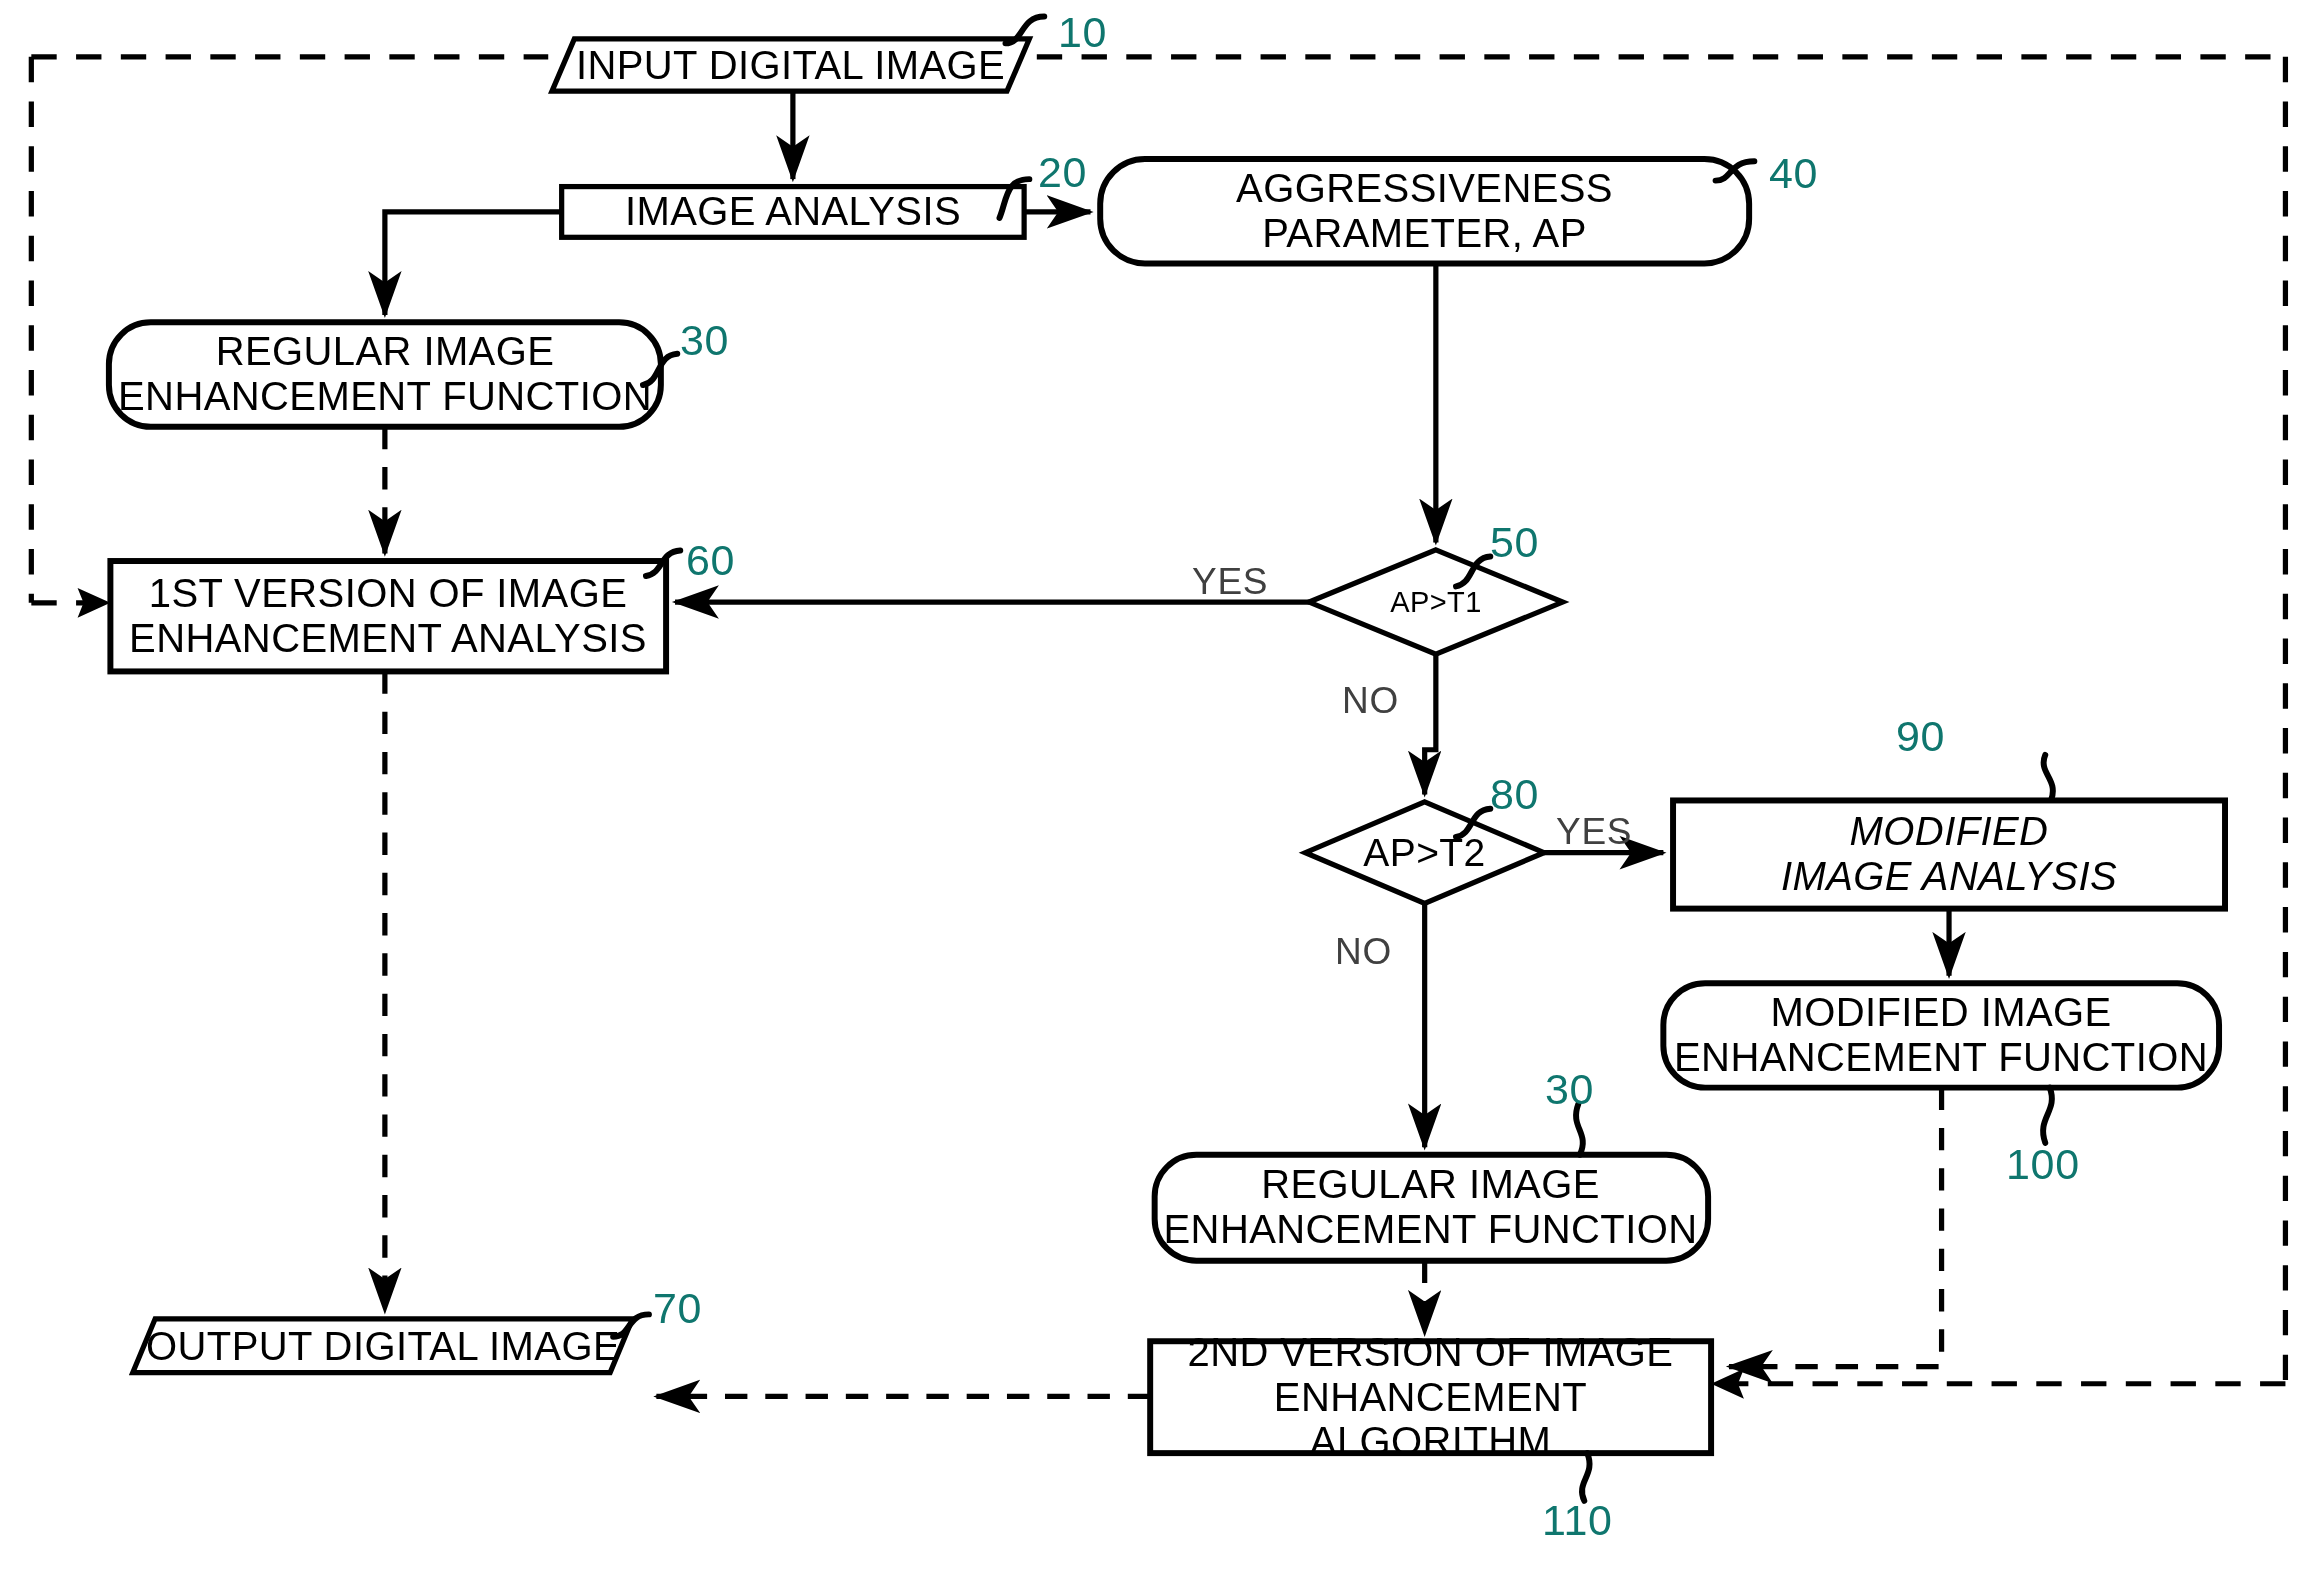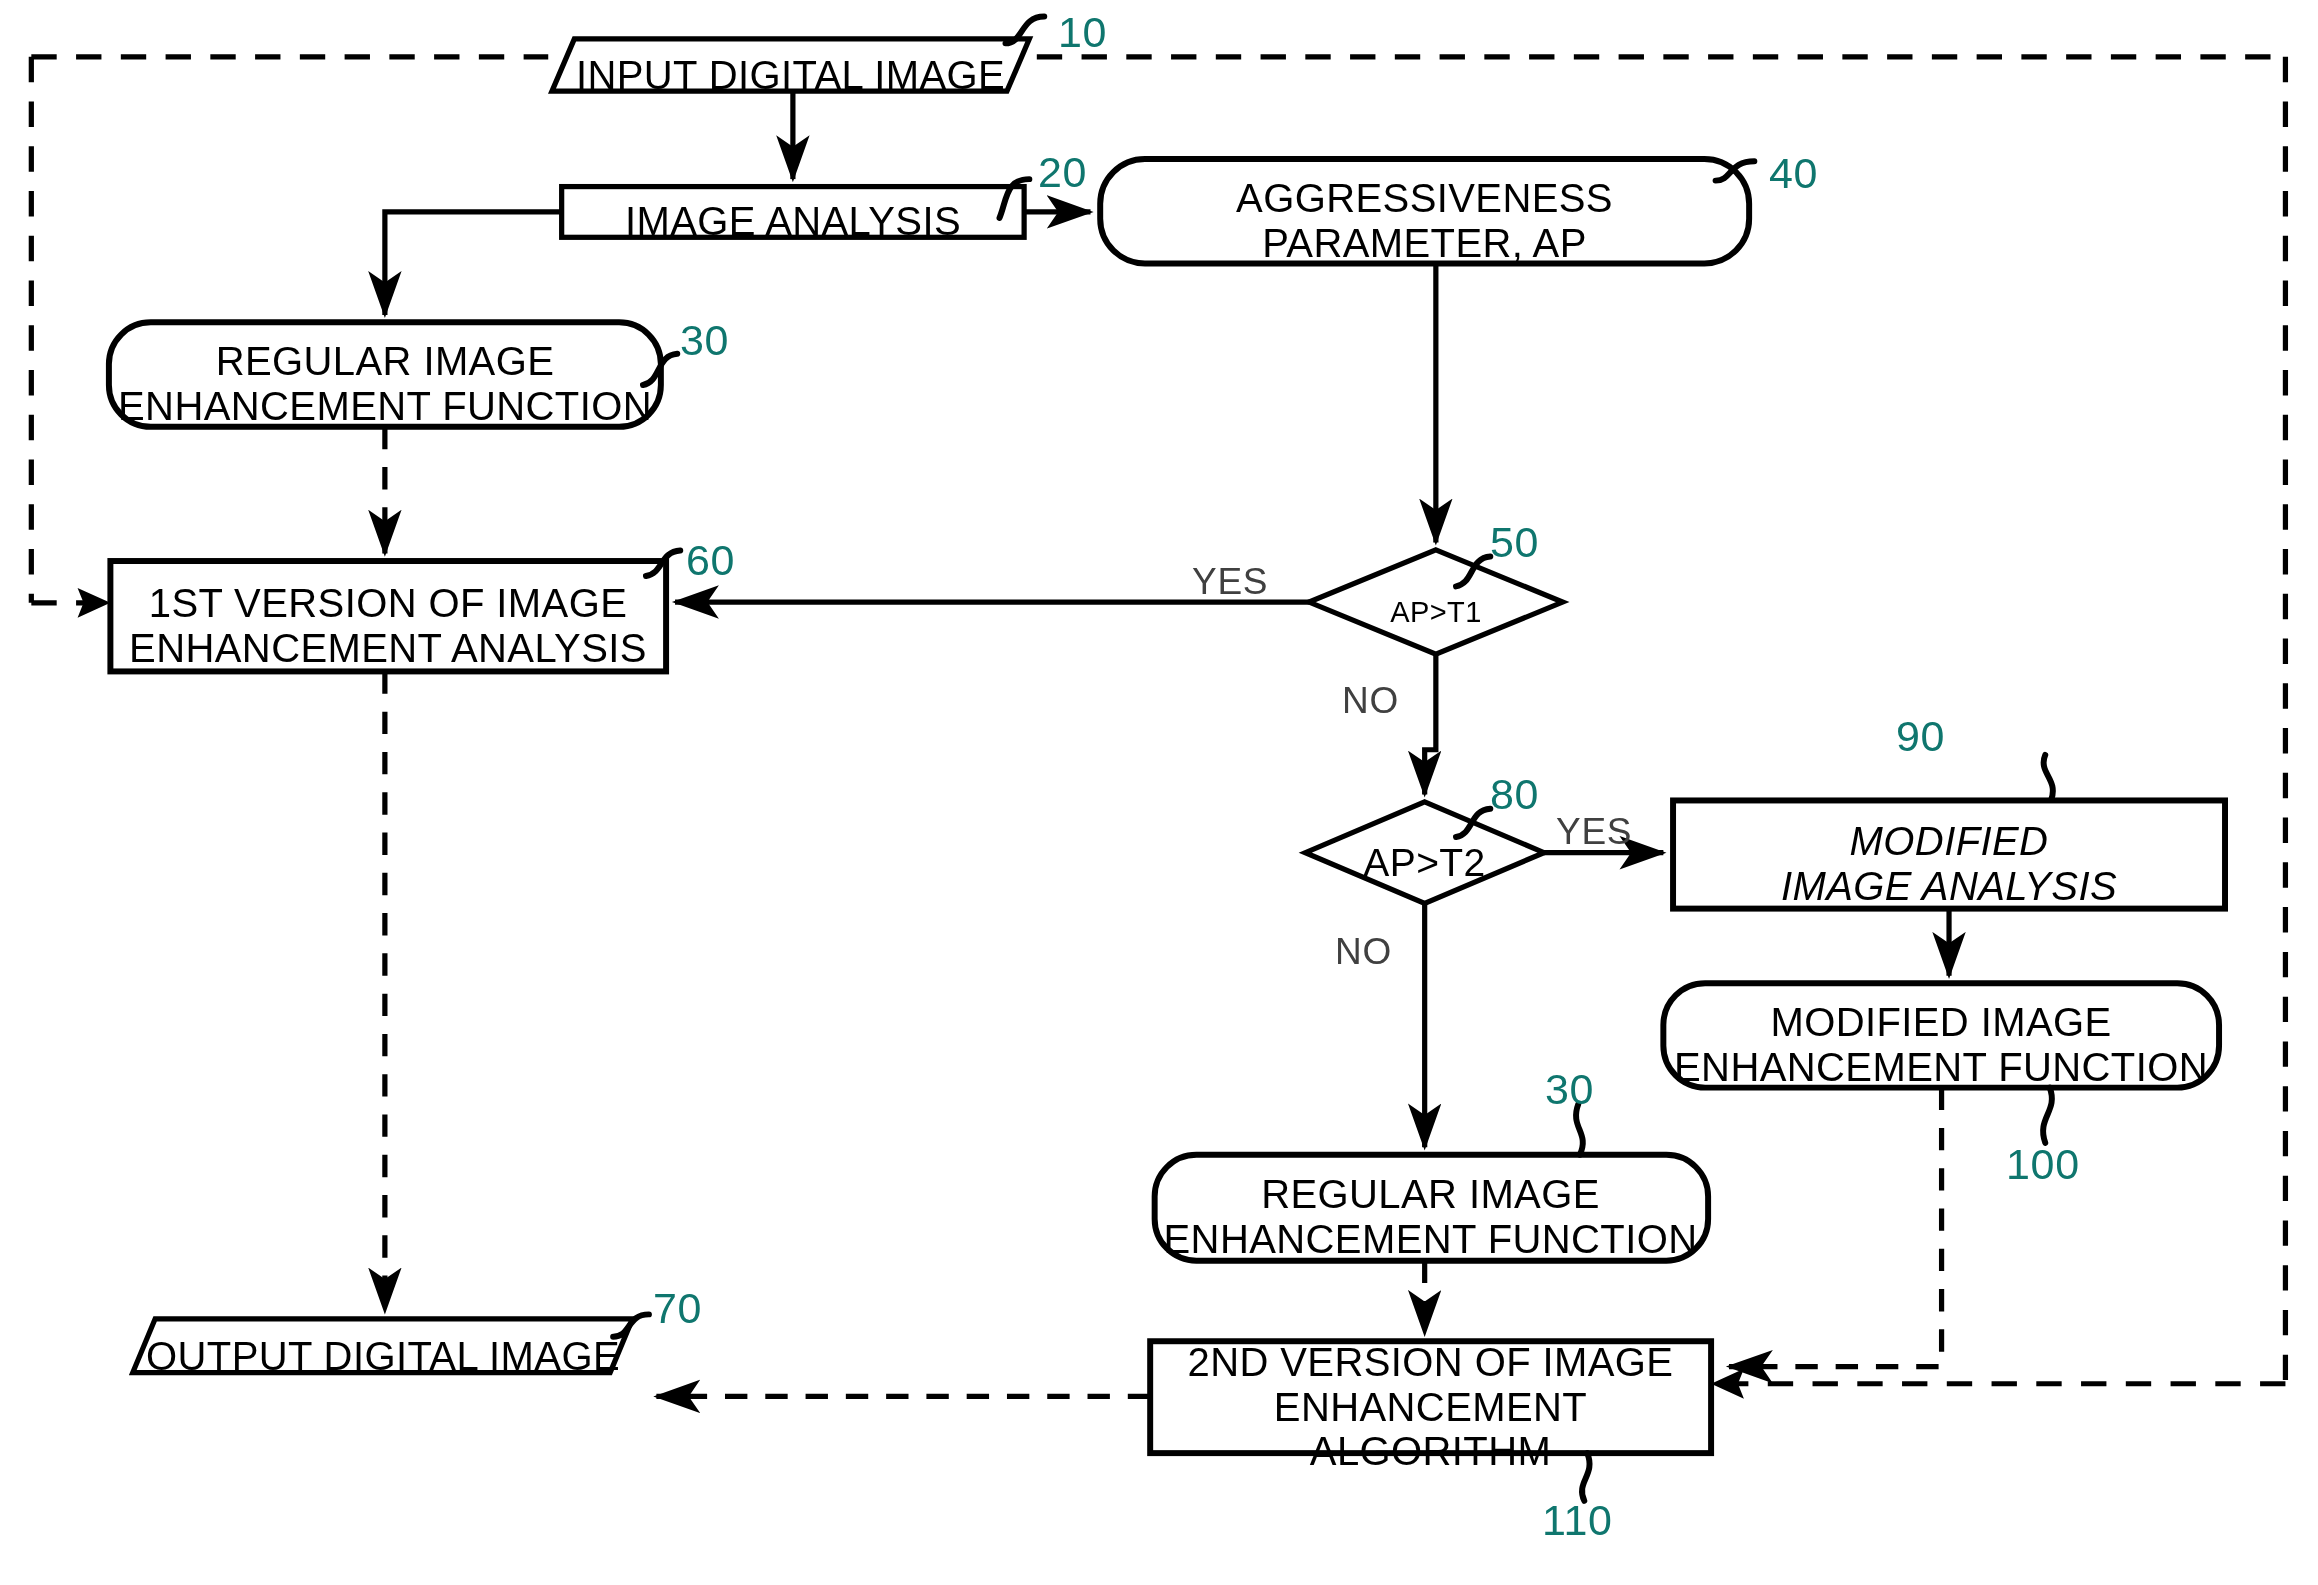--- a/index.html
+++ b/index.html
@@ -26,21 +26,20 @@
   .node-label {
     position: absolute;
     display: flex;
     align-items: center;
     justify-content: center;
     text-align: center;
     color: #000;
     line-height: 1.12;
     white-space: pre-line;
     letter-spacing: 0.4px;
-    margin-top: 10px;
   }
   .ref-num {
     position: absolute;
     color: #0f766e;
     font-size: 43px;
     letter-spacing: 0.7px;
   }
   .edge-label {
     position: absolute;
     color: #404040;

